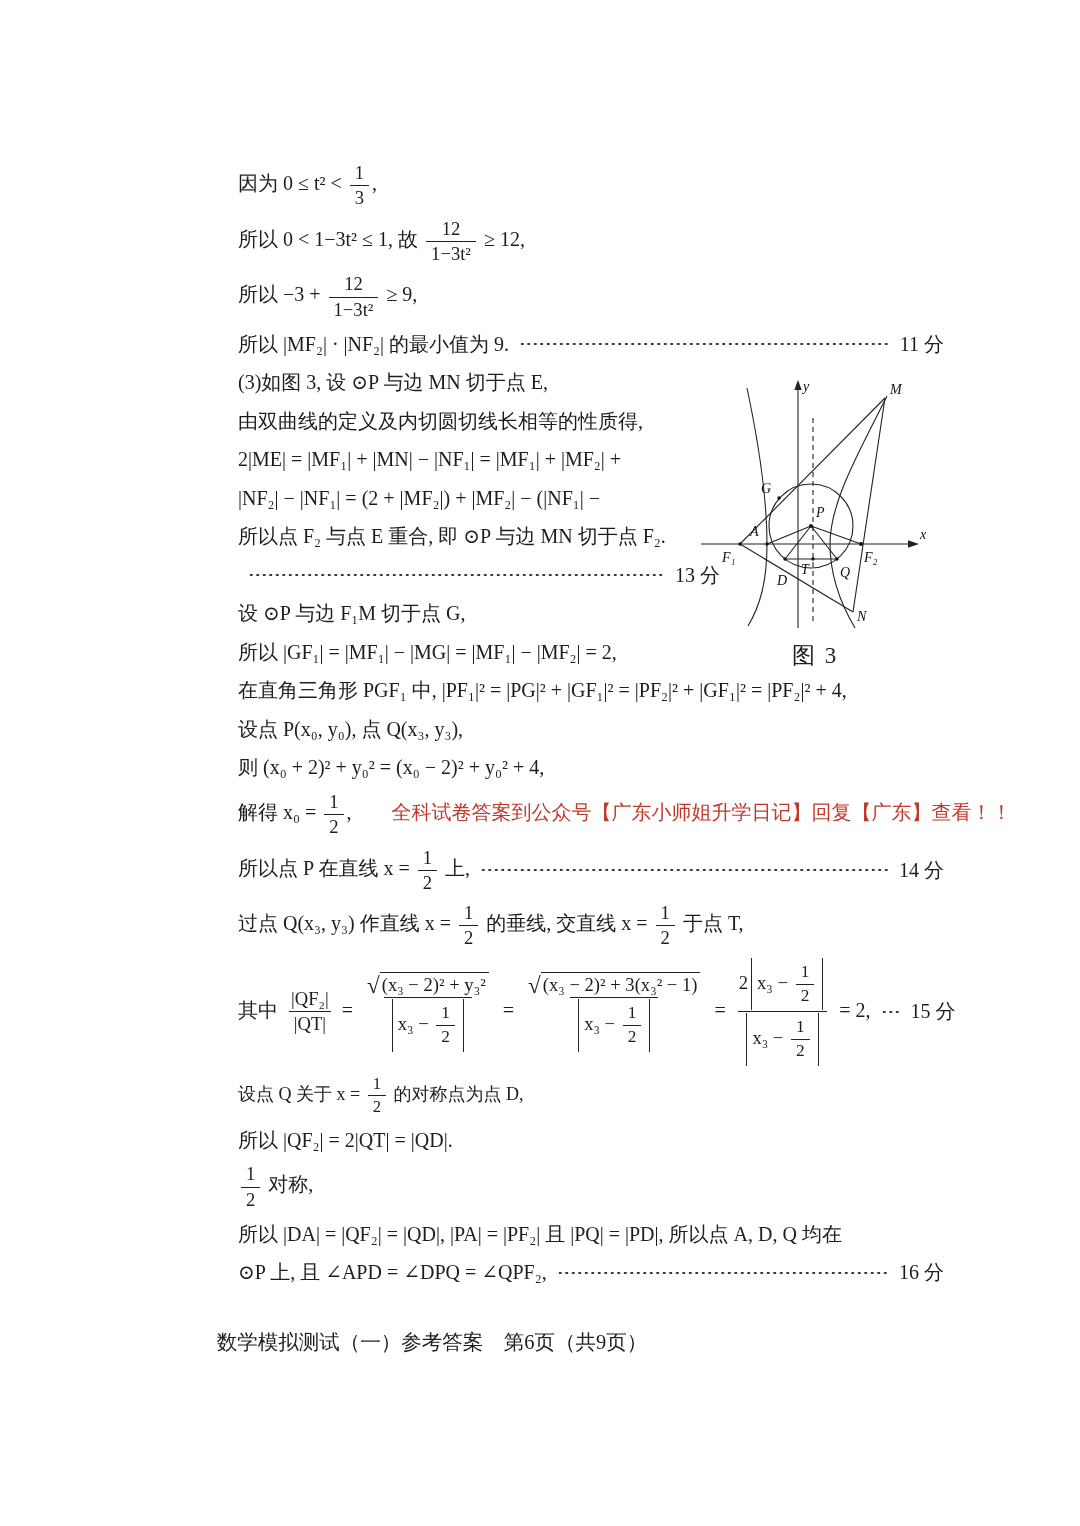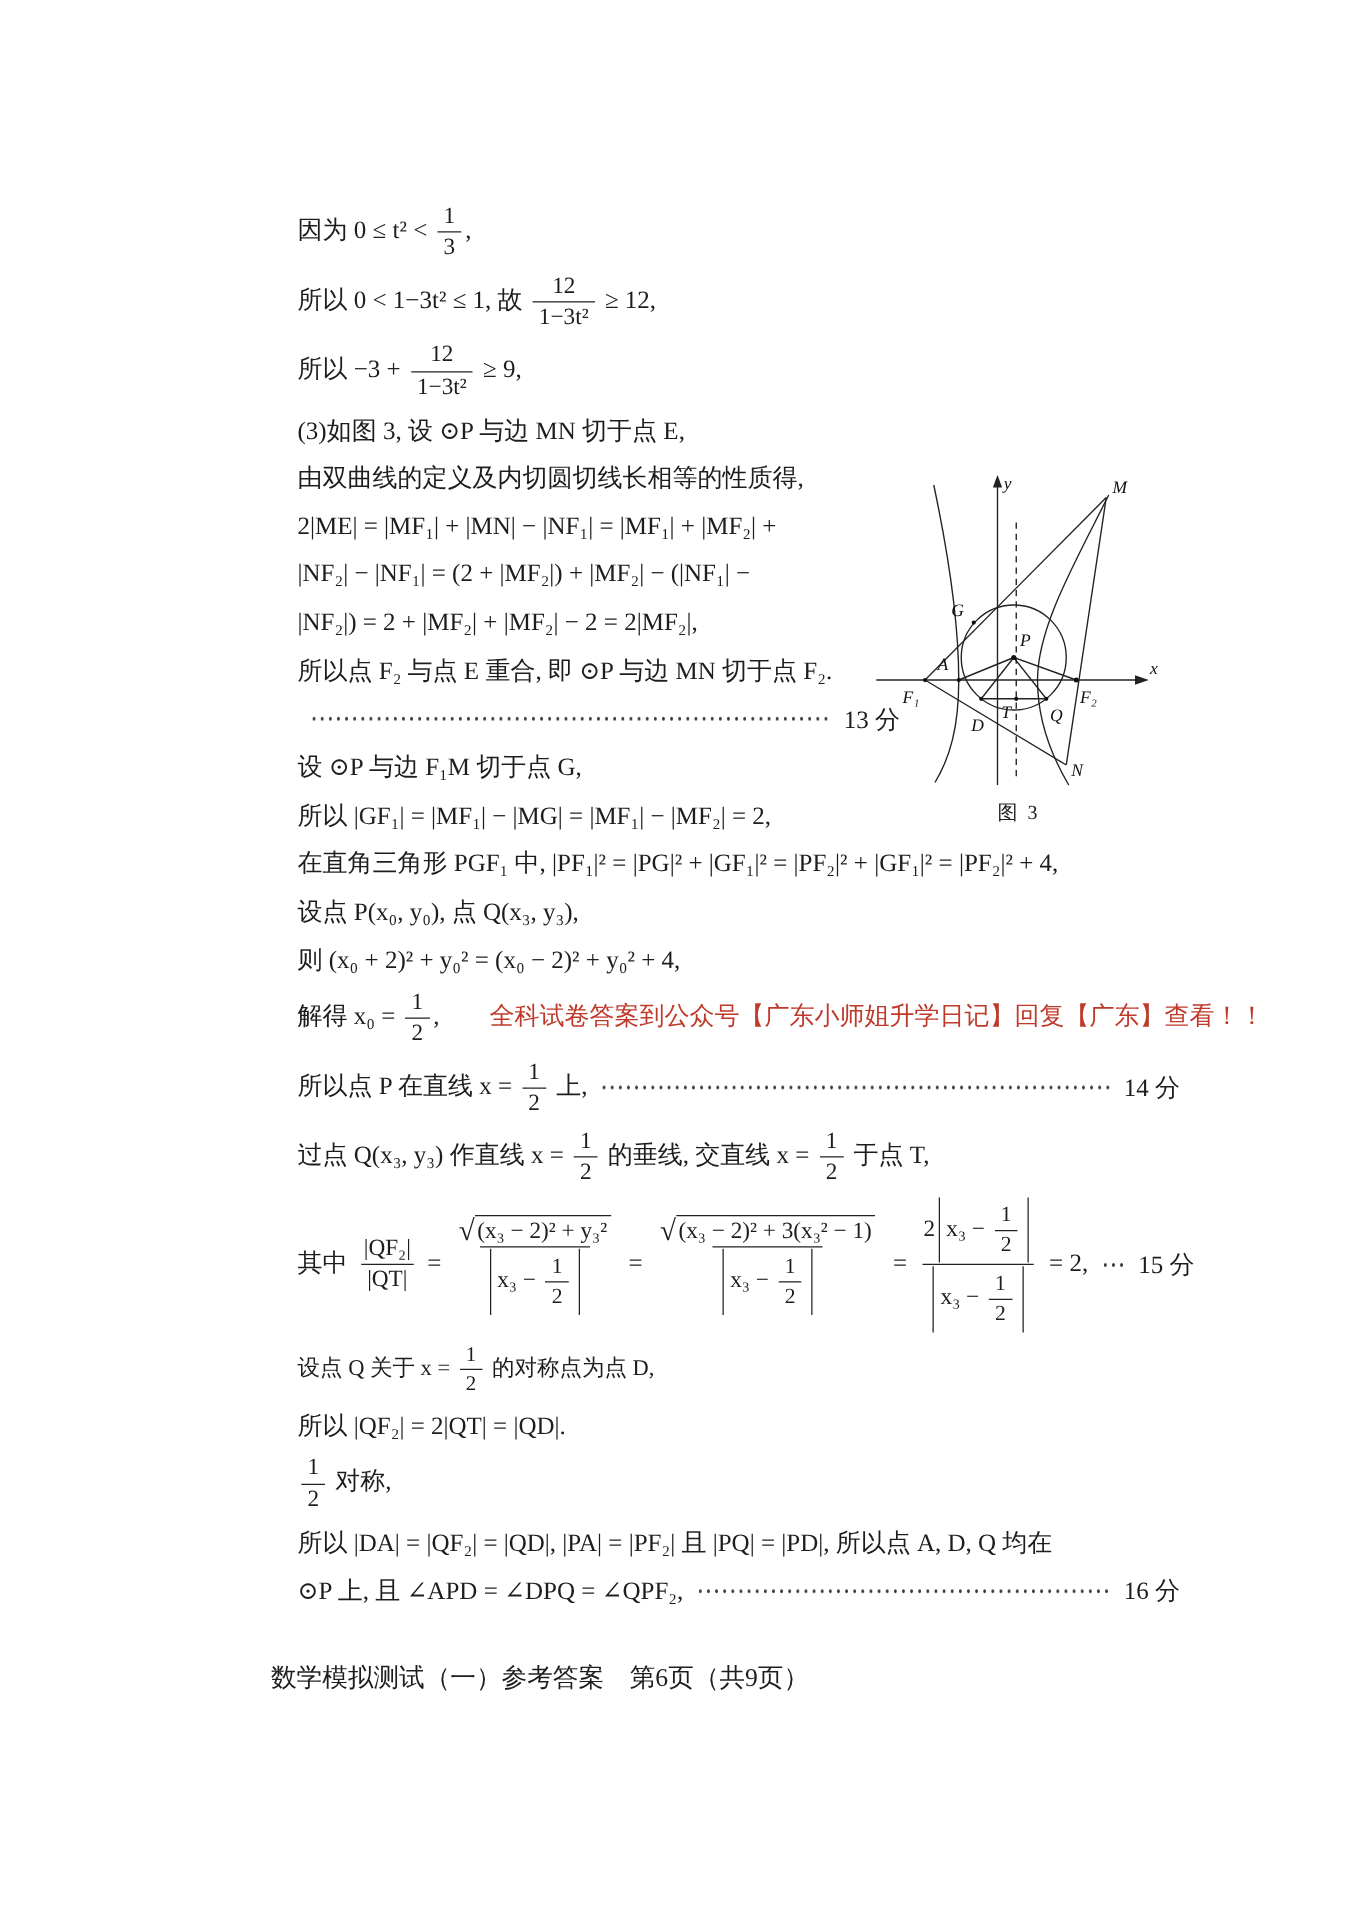--- a/index.html
+++ b/index.html
@@ -37,21 +37,21 @@
   .rad { font-size:1.25em; line-height:1; transform:translateY(1px); }
   .sq-b { border-top:1.5px solid #222; padding:1px 3px 0 2px; }
   .abs {
     display:inline-flex; align-items:flex-start; vertical-align:middle;
     border-left:1.4px solid #222; border-right:1.4px solid #222;
     padding:0 5px; margin:0 3px;
   }
   .red { color:var(--red,#bf3a2b); }
   .figure { position:absolute; left:693px; top:374px; width:244px; }
   .figure svg { display:block; }
-  .fig-caption { text-align:center; font-size:16px; margin-top:4px; letter-spacing:2px; }
+  .fig-caption { text-align:center; font-size:23px; margin-top:4px; letter-spacing:2px; }
   .footer {
     position:absolute; top:1328px; left:0; width:864px;
     text-align:center; font-size:20.5px;
   }
   .fig-line { stroke:#222; stroke-width:1.1; fill:none; }
   .fig-dash { stroke:#222; stroke-width:1.1; fill:none; stroke-dasharray:5 4; }
   .fig-dot { fill:#111; }
   .fig-label { font-family:"Liberation Serif","DejaVu Serif",serif; font-style:italic; font-size:14px; fill:#111; }
   .fig-axis-label { font-family:"Liberation Serif","DejaVu Serif",serif; font-style:italic; font-size:14px; fill:#111; }
 </style>
@@ -71,33 +71,35 @@
           <span class="fr-d"><span>1−3t²</span></span>
         </span><span> ≥ 12,</span></span>
     </div>
     <div class="line">
       <span class="content"><span>所以 −3 + </span><span class="frac">
           <span class="fr-n"><span>12</span></span>
           <span class="fr-d"><span>1−3t²</span></span>
         </span><span> ≥ 9,</span></span>
     </div>
     <div class="line">
+      <span class="content"><span>所以 |MF₂| · |NF₂| 的最小值为 9.</span></span>
+      <span class="dots"></span>
+      <span class="score">11 分</span>
+    </div>
+    <div class="line">
       <span class="content"><span>(3)如图 3, 设 ⊙P 与边 MN 切于点 E,</span></span>
     </div>
     <div class="line">
       <span class="content"><span>由双曲线的定义及内切圆切线长相等的性质得,</span></span>
     </div>
     <div class="line">
       <span class="content"><span>2|ME| = |MF₁| + |MN| − |NF₁| = |MF₁| + |MF₂| +</span></span>
     </div>
     <div class="line">
       <span class="content"><span>|NF₂| − |NF₁| = (2 + |MF₂|) + |MF₂| − (|NF₁| −</span></span>
-    </div>
-    <div class="line">
-      <span class="content"><span>|NF₂|) = 2 + |MF₂| + |MF₂| − 2 = 2|MF₂|,</span></span>
     </div>
     <div class="line">
       <span class="content"><span>所以点 F₂ 与点 E 重合, 即 ⊙P 与边 MN 切于点 F₂.</span></span>
     </div>
     <div class="line">
       <span class="content"></span>
       <span class="dots"></span>
       <span class="score">13 分</span>
     </div>
     <div class="line">

